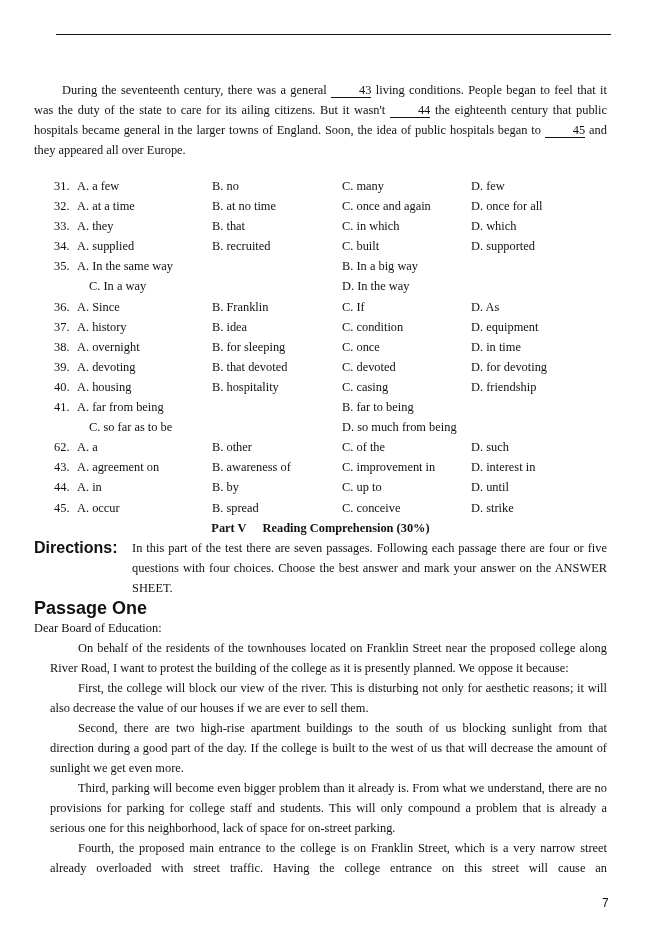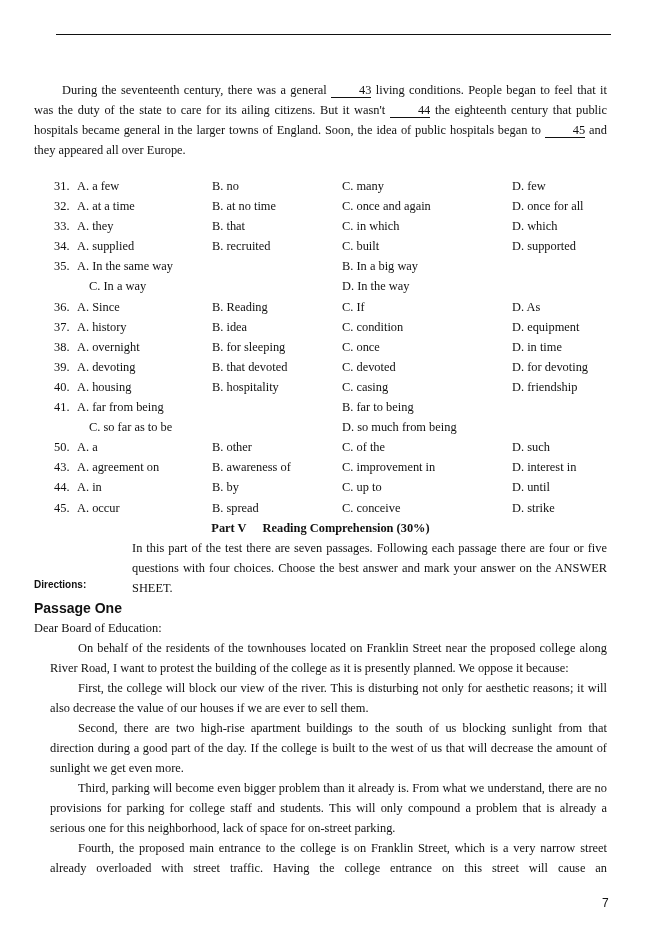--- a/index.html
+++ b/index.html
@@ -11,29 +11,29 @@
     }
     .rule { position: absolute; left: 56px; top: 34px; width: 555px; height: 0; border-top: 1.5px solid #111; }
     .page { position: absolute; left: 64px; top: 80px; width: 543px; }
     .para { line-height: 20px; text-align: justify; margin: 0; }
     .indent { text-indent: 28px; margin-left: 16px; }
     .blank { display: inline-block; min-width: 36px; text-align: right; border-bottom: 1px solid #111; line-height: 14px; }
     .opts { margin-top: 16px; }
     .row { position: relative; height: 20.1px; line-height: 20px; white-space: nowrap; }
     .row span { position: absolute; top: 0; }
     .num { left: -10px; }
-    .ca { left: 13px; } .cb { left: 148px; } .cc { left: 278px; } .cd { left: 448px; }
+    .ca { left: 13px; } .cb { left: 148px; } .cc { left: 278px; } .cd { left: 407px; }
     .cc2 { left: 278px; }
     .sub-ca { left: 25px; }
     .heading-center { text-align: center; font-weight: bold; line-height: 20px; margin-left: -30px; }
     .heading-center .gap { display: inline-block; width: 16px; }
     .directions { position: relative; line-height: 20px; margin-left: -30px; }
-    .directions .lbl { font-weight: bold; position: absolute; left: 0; top: 0; font-family: "Liberation Sans", "DejaVu Sans", sans-serif; font-size: 10px; margin-top: 37px; }
+    .directions .lbl { font-weight: bold; position: absolute; left: 0; top: 0; font-family: "Liberation Sans", "DejaVu Sans", sans-serif; font-size: 16px; }
     .directions .txt { margin-left: 98px; text-align: justify; }
-    .passage-title { font-weight: bold; line-height: 20px; margin-left: -30px; font-family: "Liberation Sans", "DejaVu Sans", sans-serif; font-size: 14px; }
+    .passage-title { font-weight: bold; line-height: 20px; margin-left: -30px; font-family: "Liberation Sans", "DejaVu Sans", sans-serif; font-size: 18px; }
     .letter { margin-left: -30px; }
     .letter .para.indent { text-indent: 28px; }
     .salute { line-height: 20px; }
     .page-num { position: absolute; left: 602px; top: 896px; font-size: 12px; font-family: "Liberation Sans", "DejaVu Sans", sans-serif; }
   </style>
 </head>
 <body>
 
 <div class="rule"></div>
 
@@ -75,21 +75,21 @@
         <span class="ca">A.  In the same way</span>
         <span class="cc2">B.  In a big way</span>
       </div>
     <div class="row">
         <span class="sub-ca">C.  In a way</span>
         <span class="cc2">D.  In the way</span>
       </div>
     <div class="row">
         <span class="num">36.</span>
         <span class="ca">A.  Since</span>
-        <span class="cb">B.  Reading</span>
+        <span class="cb">B.  Franklin</span>
         <span class="cc">C.  If</span>
         <span class="cd">D.  As</span>
       </div>
     <div class="row">
         <span class="num">37.</span>
         <span class="ca">A.  history</span>
         <span class="cb">B.  idea</span>
         <span class="cc">C.  condition</span>
         <span class="cd">D.  equipment</span>
       </div>
@@ -117,21 +117,21 @@
     <div class="row">
         <span class="num">41.</span>
         <span class="ca">A.  far from being</span>
         <span class="cc2">B.  far to being</span>
       </div>
     <div class="row">
         <span class="sub-ca">C.  so far as to be</span>
         <span class="cc2">D.  so much from being</span>
       </div>
     <div class="row">
-        <span class="num">50.</span>
+        <span class="num">62.</span>
         <span class="ca">A.  a</span>
         <span class="cb">B.  other</span>
         <span class="cc">C.  of the</span>
         <span class="cd">D.  such</span>
       </div>
     <div class="row">
         <span class="num">43.</span>
         <span class="ca">A.  agreement on</span>
         <span class="cb">B.  awareness of</span>
         <span class="cc">C.  improvement in</span>

